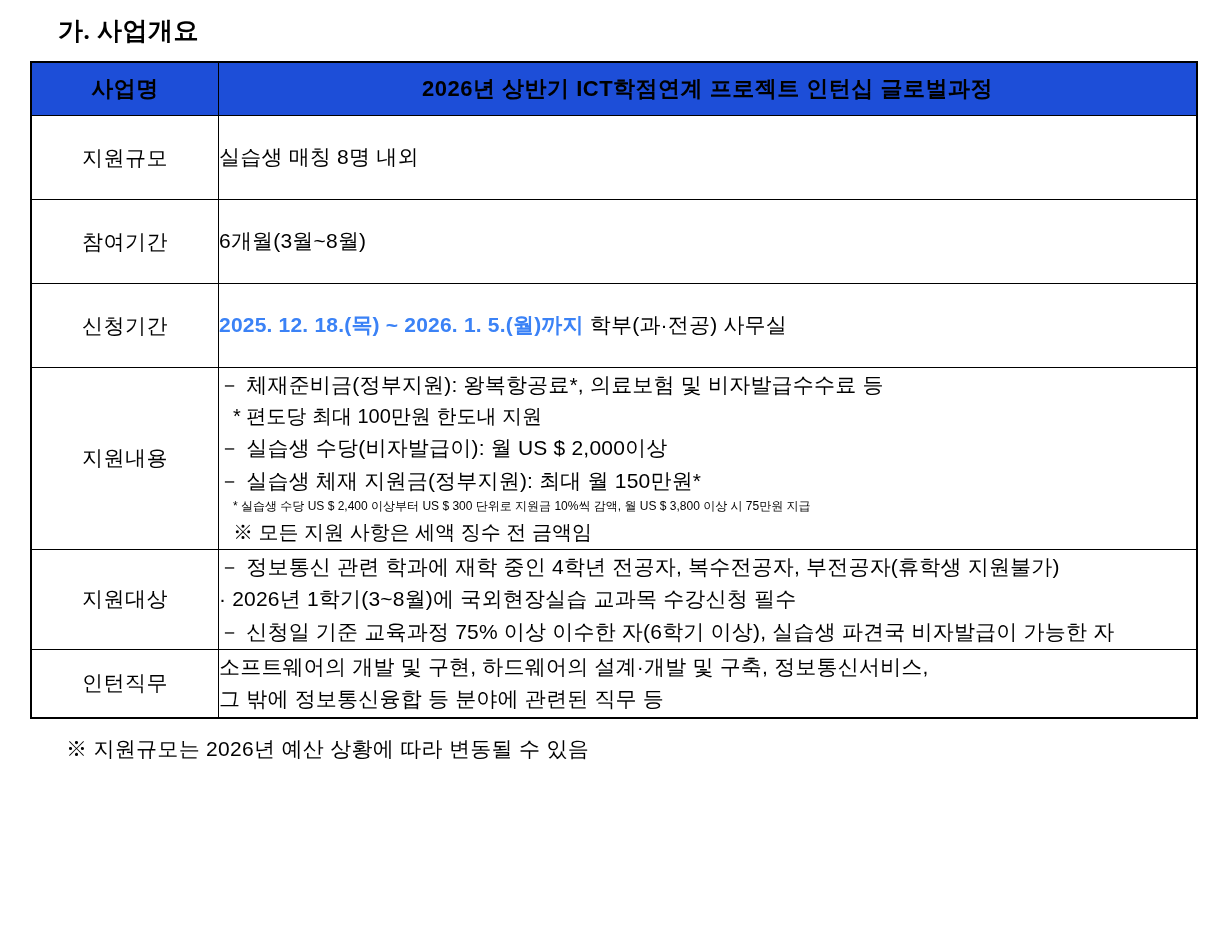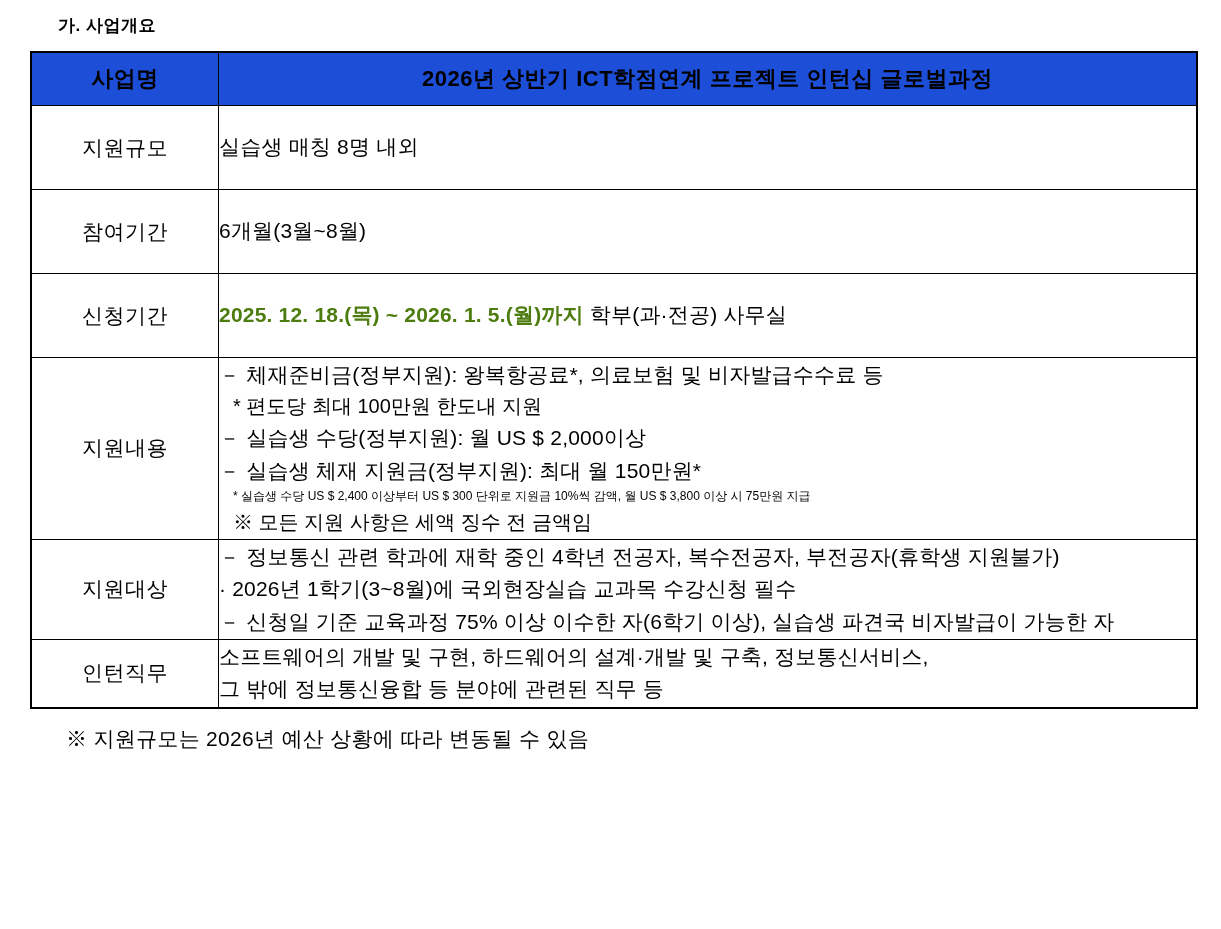--- a/index.html
+++ b/index.html
@@ -13,24 +13,25 @@
     font-family: "Liberation Sans", sans-serif;
     color: #000000;
     position: relative;
     overflow: hidden;
   }
   .page {
     padding: 14px 28px 0 28px;
     box-sizing: border-box;
   }
   .section-title {
-    font-size: 17px;
+    font-size: 25px;
     font-weight: bold;
     letter-spacing: 0.5px;
     margin: 0 0 14px 30px;
+    font-family: Liberation Serif, serif;
   }
   table.info {
     border-collapse: collapse;
     width: 1168px;
     table-layout: fixed;
     border: 2px solid #000;
     margin-left: 2px;
   }
   table.info td, table.info th {
     border: 1px solid #000;
@@ -54,21 +55,21 @@
   }
   td.value {
     padding: 8px 12px 8px 14px;
     font-size: 21px;
     line-height: 1.45;
     letter-spacing: 0.2px;
   }
   .row-small { height: 84px; }
   .row-med { height: 78px; }
   .red {
-    color: #4d7c0f;
+    color: #3b82f6;
     font-weight: bold;
   }
   .note-small {
     font-size: 20px;
     letter-spacing: 0;
   }
   .note-tiny {
     font-size: 12px;
     letter-spacing: 0;
   }
@@ -120,21 +121,21 @@
         <td class="value">
           <div class="li nowrap"><span class="red">2025. 12. 18.(목) ~ 2026. 1. 5.(월)까지</span><span> 학부(과·전공) 사무실</span></div>
         </td>
       </tr>
 
       <tr>
         <td class="label">지원내용</td>
         <td class="value">
           <div class="li">－ 체재준비금(정부지원): 왕복항공료*, 의료보험 및 비자발급수수료 등</div>
           <div class="li indent note-small">* 편도당 최대 100만원 한도내 지원</div>
-          <div class="li">－ 실습생 수당(정부지원): 월 US $ 2,000이상</div>
+          <div class="li">－ 실습생 수당(비자발급이): 월 US $ 2,000이상</div>
           <div class="li">－ 실습생 체재 지원금(정부지원): 최대 월 150만원*</div>
           <div class="li indent note-tiny">* 실습생 수당 US $ 2,400 이상부터 US $ 300 단위로 지원금 10%씩 감액, 월 US $ 3,800 이상 시 75만원 지급</div>
           <div class="li indent note-small">※ 모든 지원 사항은 세액 징수 전 금액임</div>
         </td>
       </tr>
 
       <tr>
         <td class="label">지원대상</td>
         <td class="value">
           <div class="li">－ 정보통신 관련 학과에 재학 중인 4학년 전공자, 복수전공자, 부전공자(휴학생 지원불가)</div>

